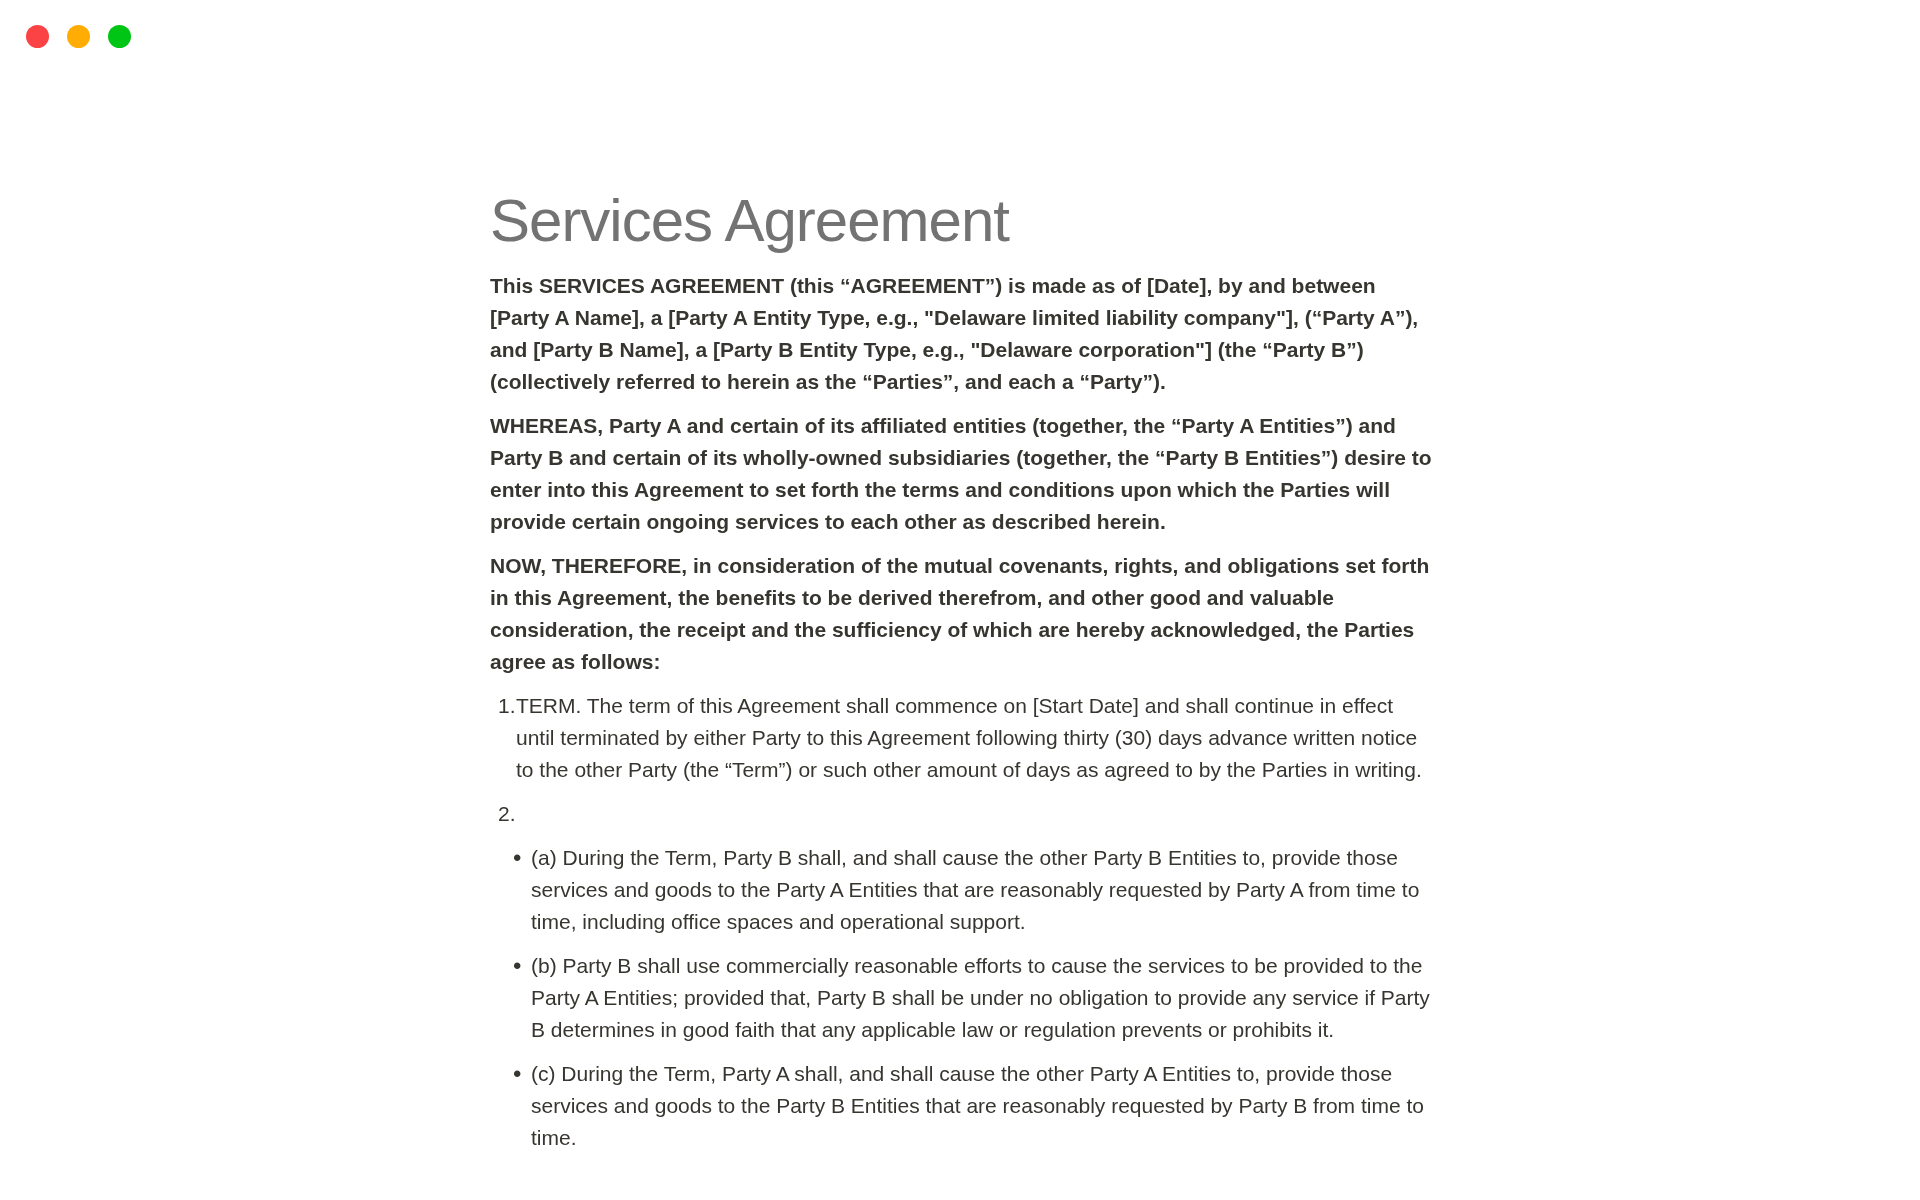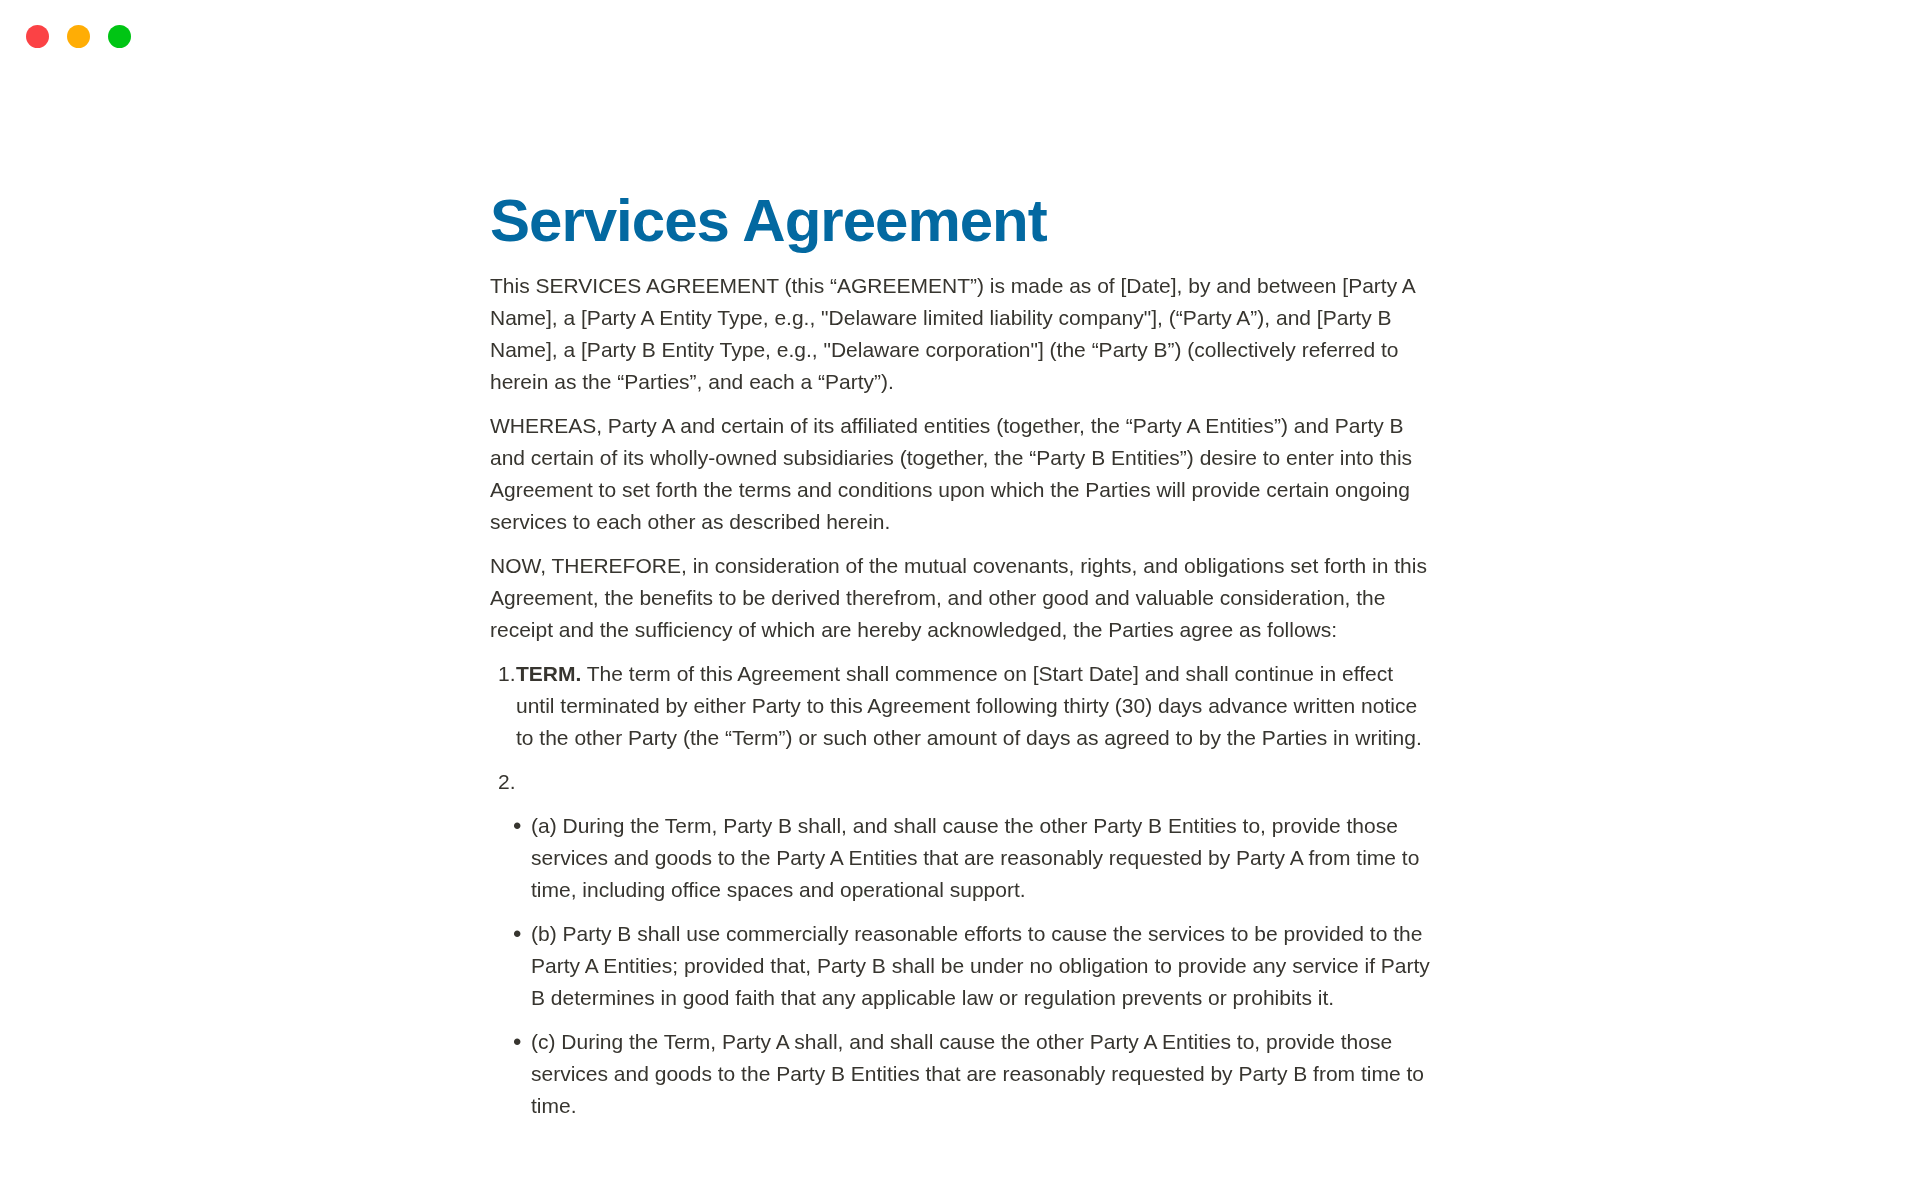--- a/index.html
+++ b/index.html
@@ -32,37 +32,38 @@
     left: 490px;
     top: 188px;
     width: 945px;
     font-size: 21px;
     line-height: 32px;
   }
   .doc-title {
     margin: 0 0 16px 0;
     font-size: 60px;
     line-height: 66px;
-    font-weight: 700;
+    font-weight: 400;
     letter-spacing: -1px;
-    color: #0369a1;
+    color: #737373;
   }
   .para {
     margin: 12px 0 0 0;
+    font-weight: bold;
   }
   .list-item {
     display: flex;
     margin-top: 12px;
   }
   .num {
     flex: 0 0 18px;
     margin-left: 8px;
   }
   .item-lead {
-    font-weight: 700;
+    font-weight: 400;
   }
   .bullet-item {
     display: flex;
     margin-top: 12px;
   }
   .dot {
     flex: 0 0 18px;
     margin-left: 23px;
     font-size: 24px;
     line-height: 32px;

